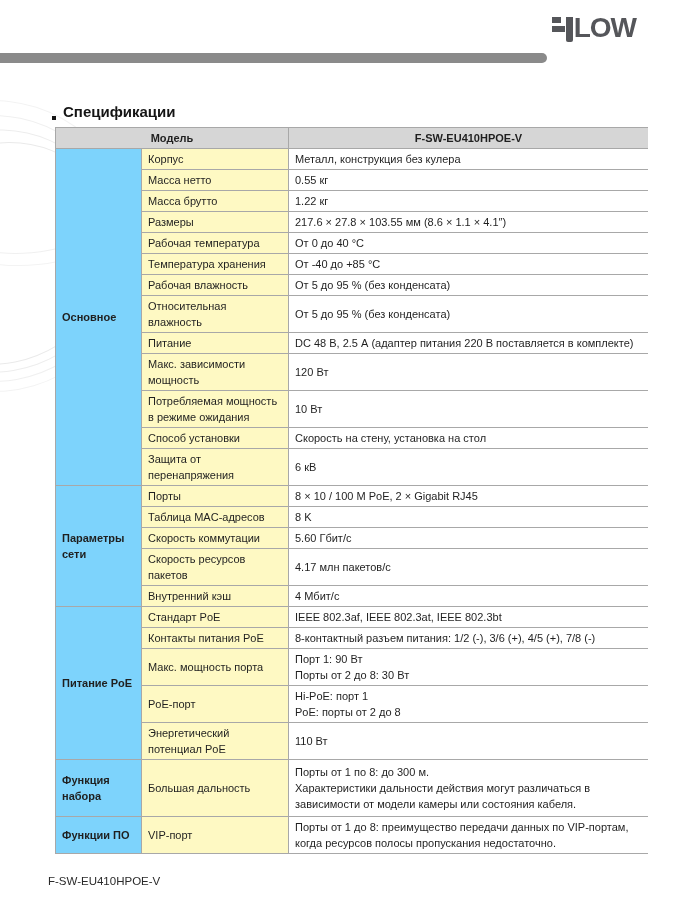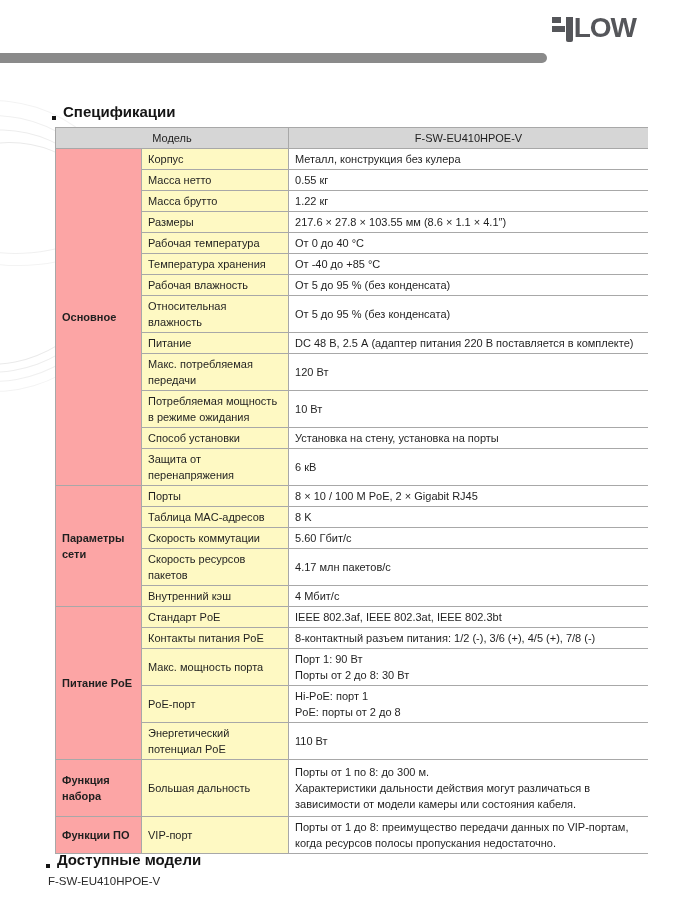--- a/index.html
+++ b/index.html
@@ -29,22 +29,22 @@
   .heading{position:absolute;display:flex;align-items:flex-end;font-size:15px;font-weight:bold;color:#141414;}
   .heading .bullet{width:4px;height:4px;background:#141414;margin:5px 7px 0 0;flex:none;}
   .h-spec{left:52px;top:103px;}
   .h-models{left:46px;top:851px;}
   .model-name{position:absolute;left:48px;top:875px;font-size:11.5px;color:#2a2a2a;}
   
   table.spec{position:absolute;left:55px;top:127px;width:593px;border-collapse:collapse;
              table-layout:fixed;font-size:11px;color:#1f1f1f;}
   table.spec td{border:1px solid #a8a8a8;padding:2px 6px;vertical-align:middle;line-height:16px;
                 overflow:hidden;}
-  td.hd{background:#d6d6d6;font-weight:normal;text-align:center;}
-  td.g{background:#fca5a5;font-weight:bold;padding-left:8px;}
+  td.hd{background:#d6d6d6;font-weight:bold;text-align:center;}
+  td.g{background:#7dd3fc;font-weight:bold;padding-left:8px;}
   td.l{background:#fef9c3;padding-left:8px;}
   td.v{background:#ffffff;padding-left:9px;white-space:pre-line;margin-left:40px;}
 </style>
 </head>
 <body>
 
 <div class="page">
 
   <div class="swirl">
     <div class="ring r1"></div>
@@ -114,30 +114,30 @@
       </tr>
       <tr style="height:31px">
         <td class="l">Относительная влажность</td>
         <td class="v">От 5 до 95 % (без конденсата)</td>
       </tr>
       <tr style="height:19px">
         <td class="l">Питание</td>
         <td class="v">DC 48 В, 2.5 А (адаптер питания 220 В поставляется в комплекте)</td>
       </tr>
       <tr style="height:34px">
-        <td class="l">Макс. потребляемая передачи</td>
+        <td class="l">Макс. зависимости мощность</td>
         <td class="v">120 Вт</td>
       </tr>
       <tr style="height:36px">
         <td class="l">Потребляемая мощность в режиме ожидания</td>
         <td class="v">10 Вт</td>
       </tr>
       <tr style="height:20px">
         <td class="l">Способ установки</td>
-        <td class="v">Установка на стену, установка на порты</td>
+        <td class="v">Скорость на стену, установка на стол</td>
       </tr>
       <tr style="height:34px">
         <td class="l">Защита от перенапряжения</td>
         <td class="v">6 кВ</td>
       </tr>
 
       <tr style="height:20px">
         <td class="g" rowspan="5">Параметры сети</td>
         <td class="l">Порты</td>
         <td class="v">8 × 10 / 100 M PoE, 2 × Gigabit RJ45</td>
@@ -193,19 +193,15 @@
 
       <tr style="height:35px">
         <td class="g">Функции ПО</td>
         <td class="l">VIP-порт</td>
         <td class="v">Порты от 1 до 8: преимущество передачи данных по VIP-портам,
 когда ресурсов полосы пропускания недостаточно.</td>
       </tr>
     </tbody>
   </table>
 
-  <div class="heading h-models">
-    <span class="bullet"></span>
-    <span>Доступные модели</span>
-  </div>
   <div class="model-name">F-SW-EU410HPOE-V</div>
 
 </div>
 
 </body></html>

